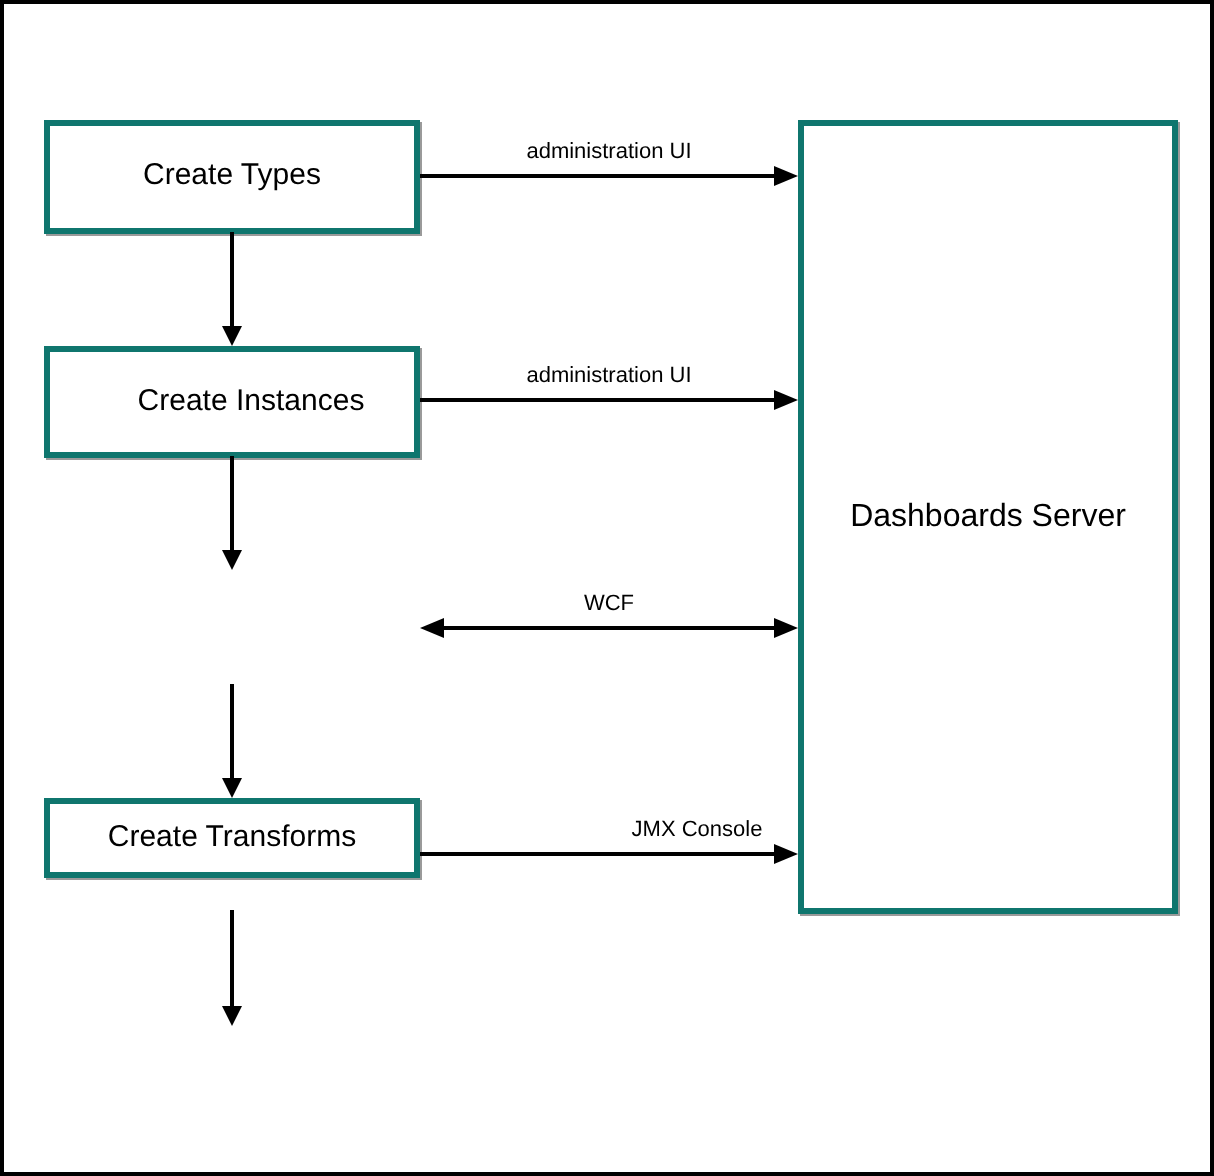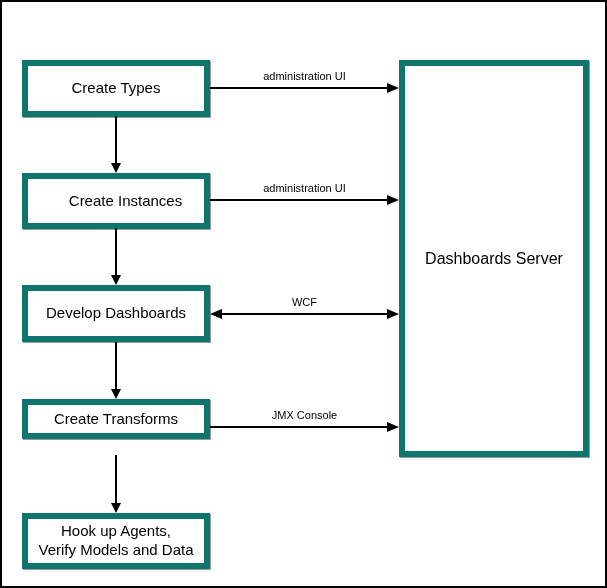--- a/index.html
+++ b/index.html
@@ -17,27 +17,27 @@
   .title {
     position: absolute;
     top: 6px; left: 0; width: 603px;
     text-align: center;
     font-size: 16px;
     font-weight: bold;
   }
   .box {
     position: absolute;
     background: #ffffff;
-    border: 6px solid #0f766e;
+    border: 3px solid #0f766e;
     box-shadow: 1px 1px 0 #9a9a9a;
     box-sizing: border-box;
     display: flex;
     align-items: center;
     justify-content: center;
-    text-align: center;
+    text-align: right;
     font-size: 15px;
     line-height: 1.25;
     white-space: pre-line;
   }
   .step { left: 20px; width: 188px; }
   .server {
     left: 397px; top: 58px;
     width: 190px; height: 397px;
     font-size: 16px;
   }
@@ -78,29 +78,22 @@
 
 <div id="canvas">
 
 
   <div class="box step" style="top:58px;height:57px;">
     <span>Create Types</span>
   </div>
   <div class="box step" style="top:171px;height:56px;padding-left:19px;">
     <span>Create Instances</span>
   </div>
-  <div class="box step" style="top:283px;height:57px;">
-    <span>Develop Dashboards</span>
-  </div>
   <div class="box step" style="top:397px;height:40px;">
     <span>Create Transforms</span>
-  </div>
-  <div class="box step" style="top:511px;height:56px;">
-    <span>Hook up Agents,
-Verify Models and Data</span>
   </div>
 
   <div class="box server">
     <span>Dashboards Server</span>
   </div>
 
   <div class="vline" style="top:114px;height:48px;"></div>
   <div class="arr-down" style="top:161px;"></div>
 
   <div class="vline" style="top:226px;height:48px;"></div>
@@ -118,17 +111,17 @@
 
   <div class="conn-label" style="top:180px;">administration UI</div>
   <div class="hline" style="left:208px;top:197px;width:178px;"></div>
   <div class="arr-right" style="top:193px;"></div>
 
   <div class="conn-label" style="top:294px;">WCF</div>
   <div class="arr-left" style="top:307px;"></div>
   <div class="hline" style="left:219px;top:311px;width:167px;"></div>
   <div class="arr-right" style="top:307px;"></div>
 
-  <div class="conn-label" style="top:407px;">JMX Console</div>
+  <div class="conn-label" style="top:407px;margin-left:44px;">JMX Console</div>
   <div class="hline" style="left:208px;top:424px;width:178px;"></div>
   <div class="arr-right" style="top:420px;"></div>
 
 </div>
 
 </body></html>

